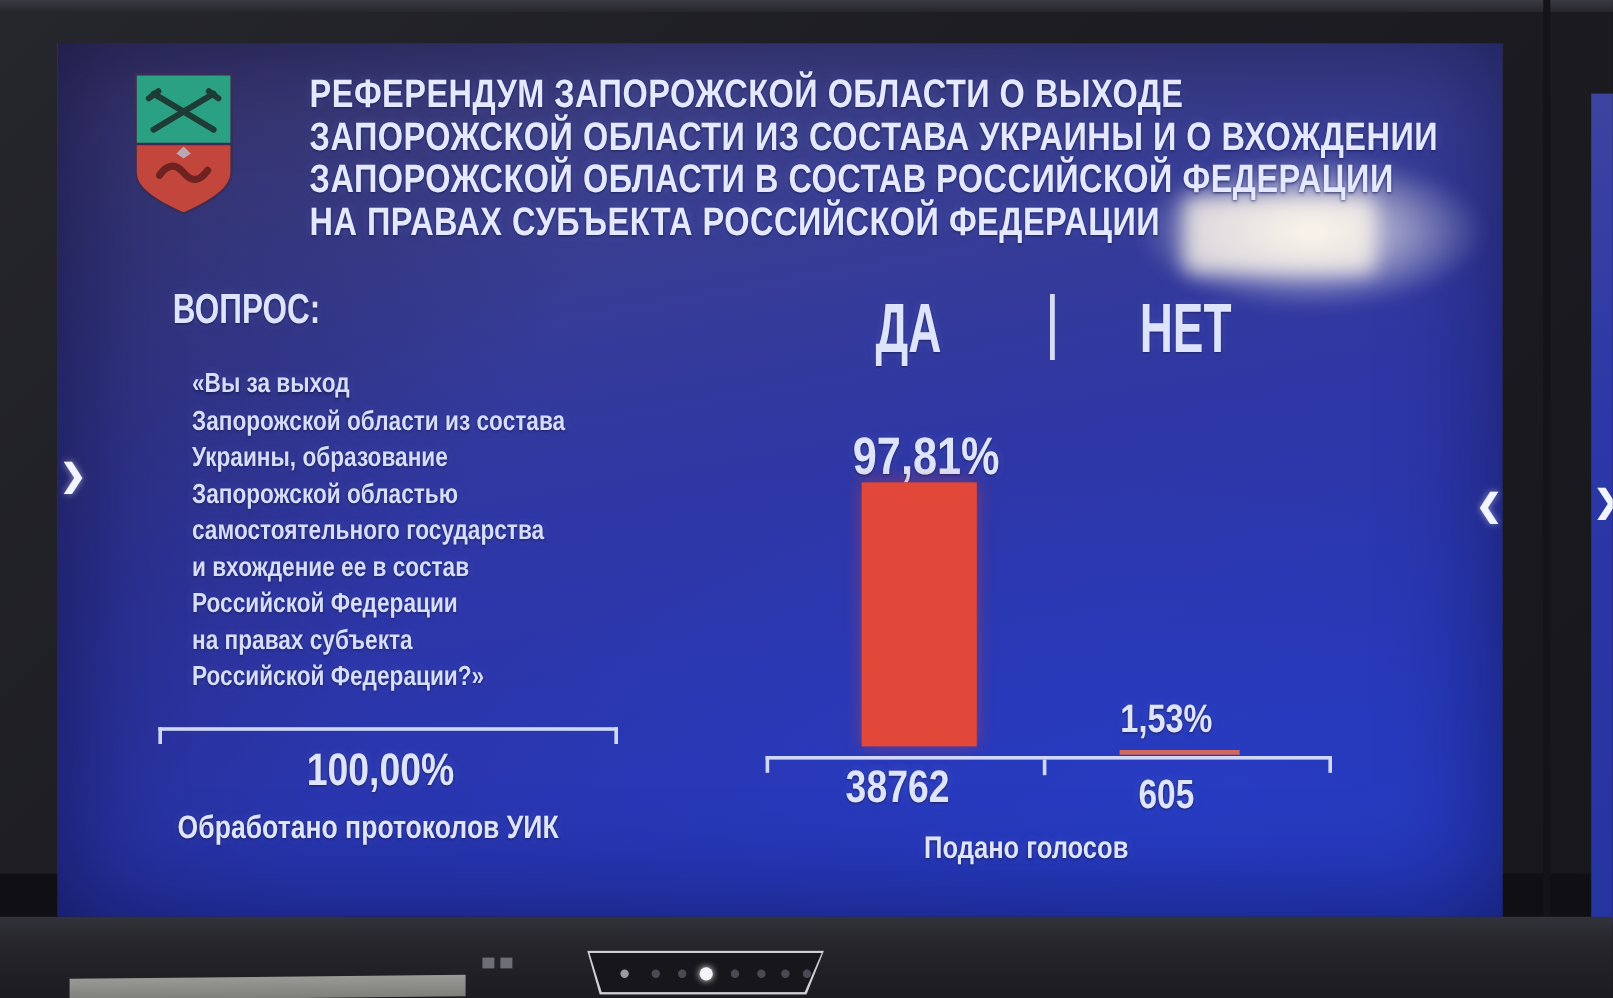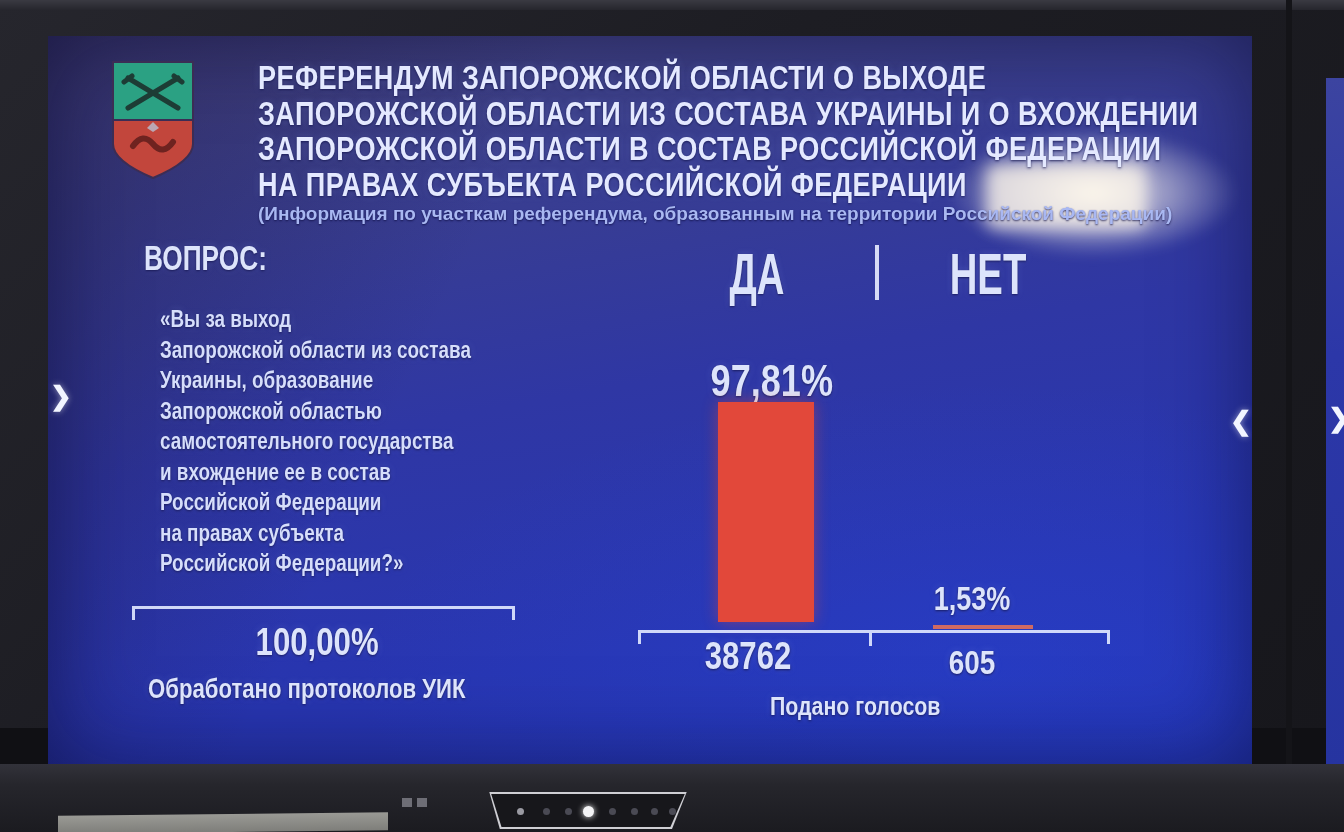--- a/index.html
+++ b/index.html
@@ -112,21 +112,20 @@
       <path d="M25,88 q10,-14 20,-2 q10,12 20,-2" fill="none" stroke="#6e2320" stroke-width="6" stroke-linecap="round"></path>
       <path d="M39,70 l6,-6 l6,6 l-6,4 Z" fill="#b9b9c9" opacity="0.85"></path>
     </svg>
 
     <div class="title cnd">
       <div class="txt">РЕФЕРЕНДУМ ЗАПОРОЖСКОЙ ОБЛАСТИ О ВЫХОДЕ</div>
       <div class="txt">ЗАПОРОЖСКОЙ ОБЛАСТИ ИЗ СОСТАВА УКРАИНЫ И О ВХОЖДЕНИИ</div>
       <div class="txt">ЗАПОРОЖСКОЙ ОБЛАСТИ В СОСТАВ РОССИЙСКОЙ ФЕДЕРАЦИИ</div>
       <div class="txt">НА ПРАВАХ СУБЪЕКТА РОССИЙСКОЙ ФЕДЕРАЦИИ</div>
     </div>
-    <div class="subtitle">(Информация по участкам референдума, образованным на территории Российской Федерации)</div>
 
     <div class="q-label txt">ВОПРОС:</div>
     <div class="question cnd">
       <div class="txt">«Вы за выход</div>
       <div class="txt">Запорожской области из состава</div>
       <div class="txt">Украины, образование</div>
       <div class="txt">Запорожской областью</div>
       <div class="txt">самостоятельного государства</div>
       <div class="txt">и вхождение ее в состав</div>
       <div class="txt">Российской Федерации</div>

